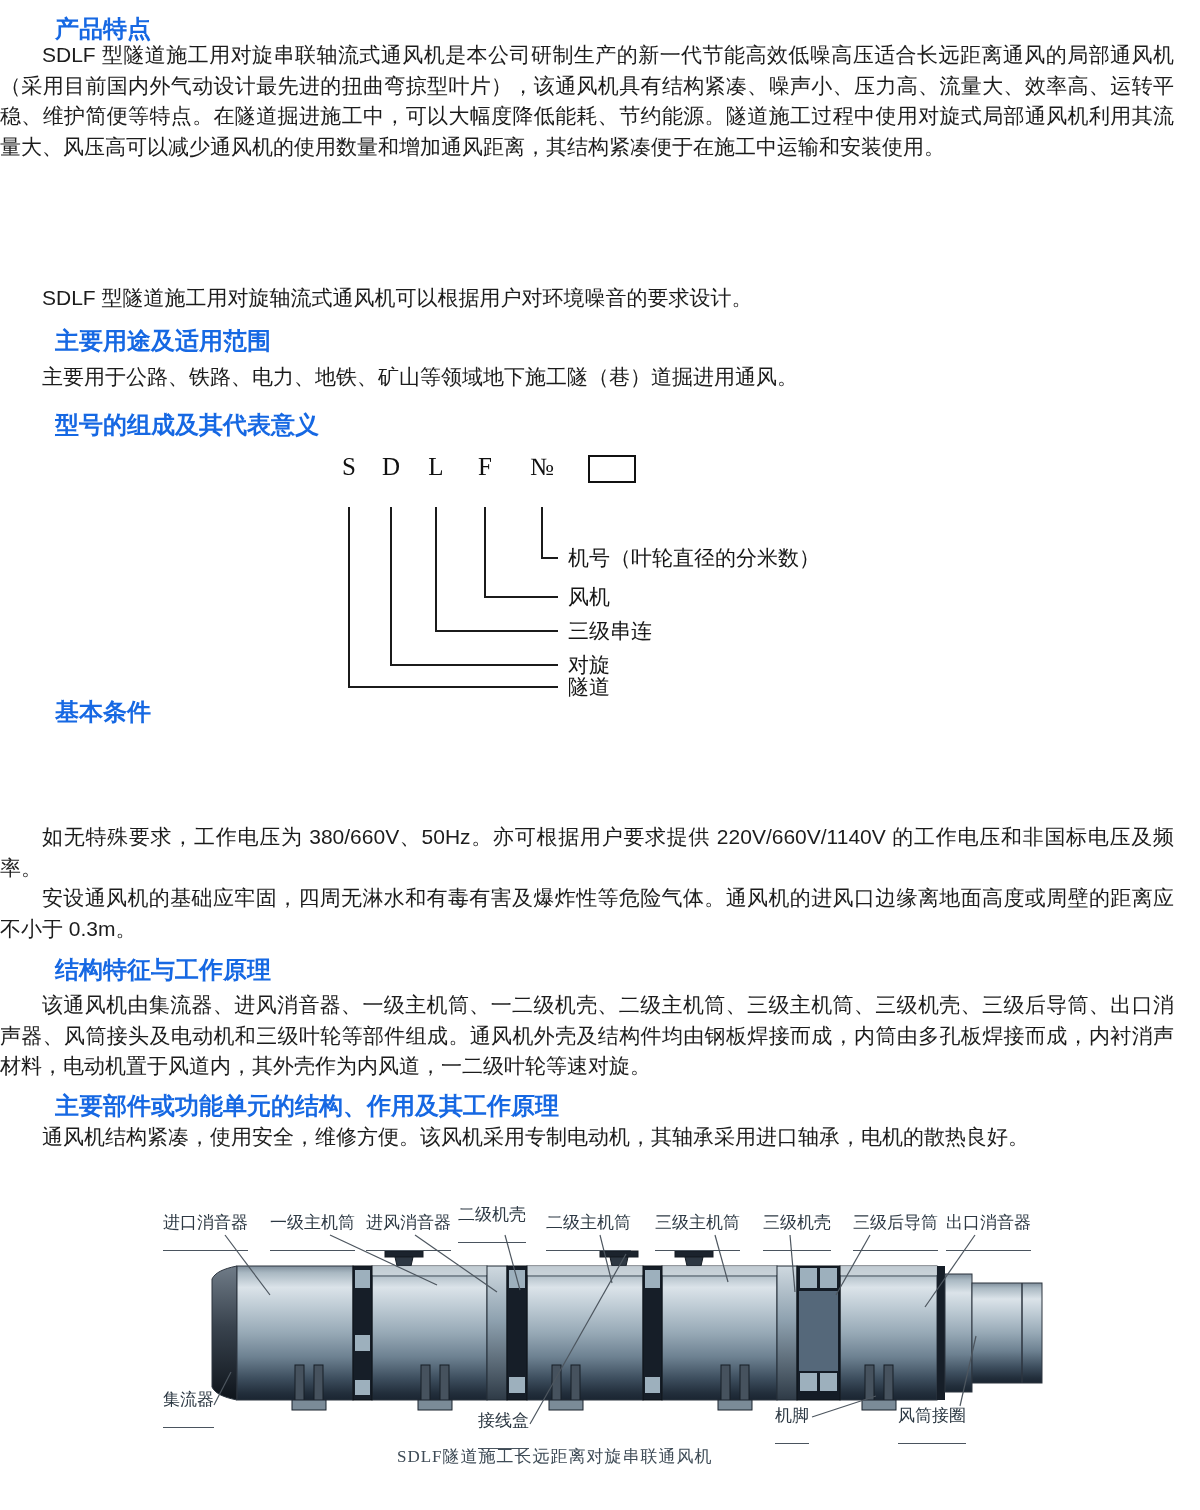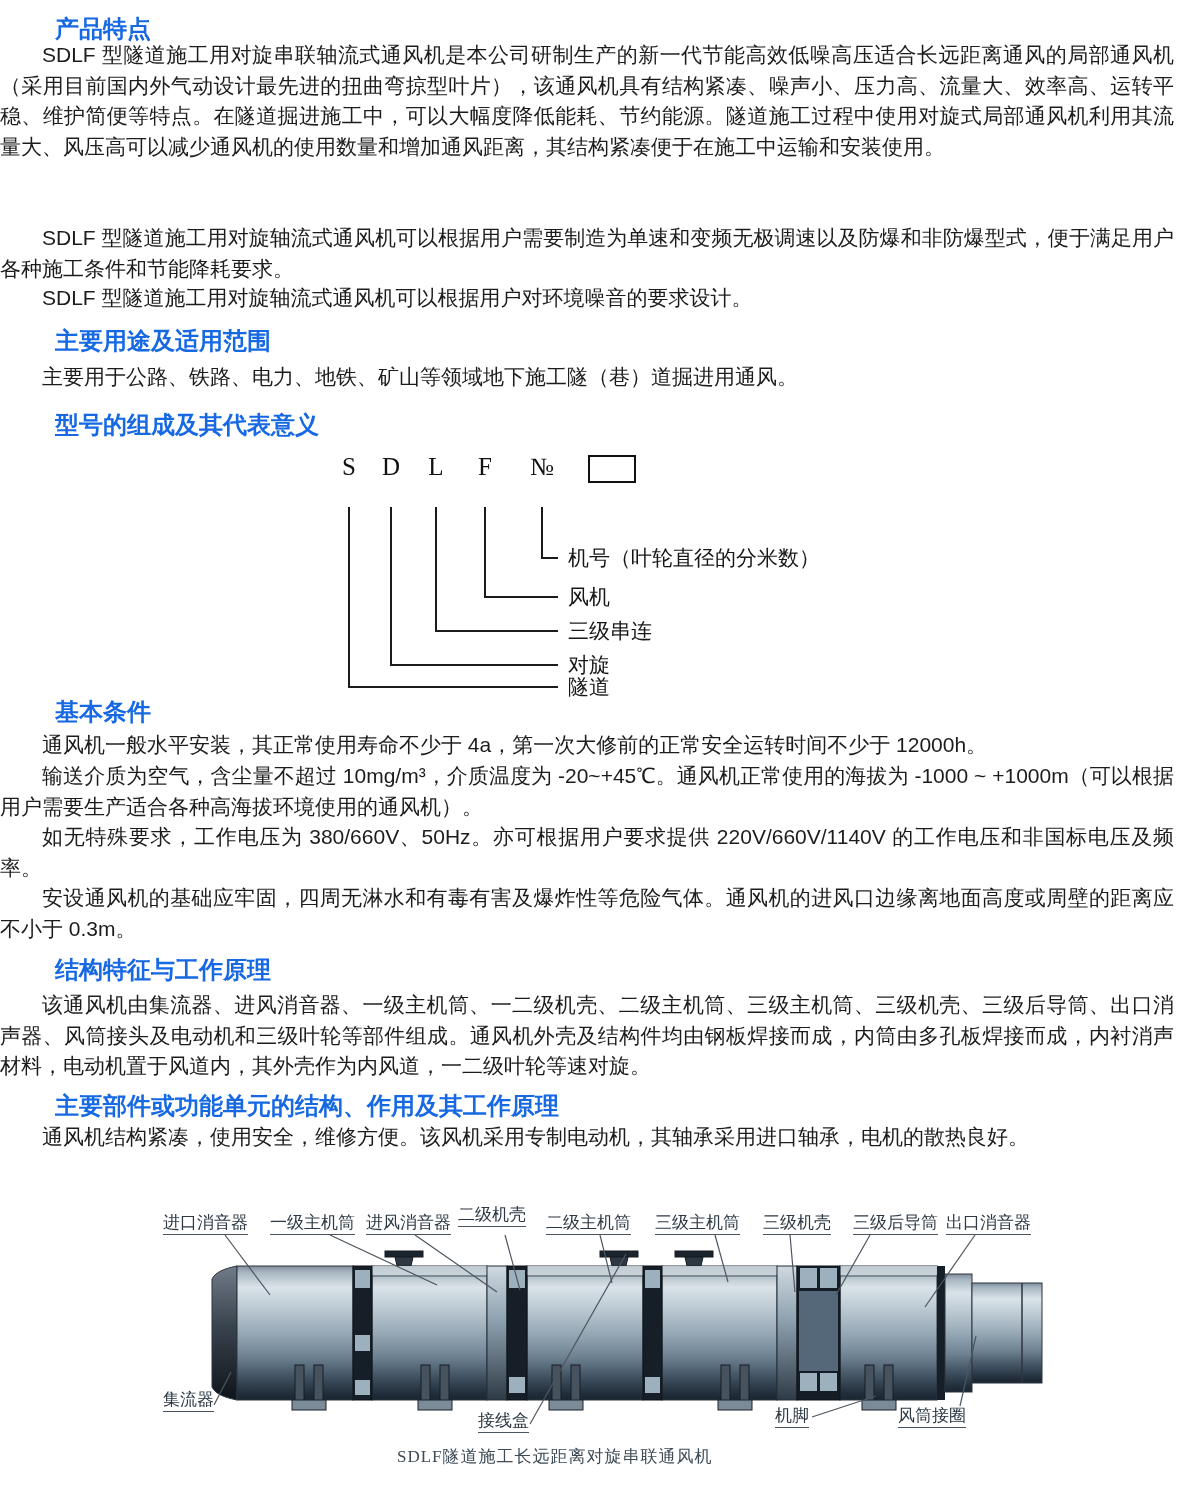--- a/index.html
+++ b/index.html
@@ -13,32 +13,31 @@
   #model-tree svg{position:absolute;left:0;top:0;}
   .tree-letter{position:absolute;top:14px;transform:translateX(-50%);
      font-family:"Liberation Serif",serif;font-size:25px;color:#111;line-height:26px;}
   .tree-box{position:absolute;left:588px;top:15px;width:44px;height:24px;border:2px solid #111;}
   .tree-label{position:absolute;left:568px;font-family:Liberation Sans, sans-serif;
      font-size:21px;line-height:24px;color:#161616;white-space:nowrap;}
   
   #fan-diagram{position:absolute;left:0;top:1195px;width:1200px;height:300px;}
   #fan-diagram svg{position:absolute;left:0;top:0;}
   .fan-label{position:absolute;font-family:"Liberation Serif",serif;font-size:17px;line-height:20px;
-     color:#2c3843;white-space:nowrap;border-bottom:1px solid #4a545e;padding-bottom:1px;}
+     color:#2c3843;white-space:nowrap;border-bottom:1px solid #4a545e;padding-bottom:17px;}
   .fan-caption{position:absolute;left:397px;top:250px;width:460px;text-align:left;
      font-family:"Liberation Serif",serif;font-size:17px;letter-spacing:1px;color:#3e4b56;}
 </style>
 </head>
 <body>
 
 <div id="page">
 
   <div class="h" style="top:17px">产品特点</div>
   <div class="p" style="top:40px">SDLF 型隧道施工用对旋串联轴流式通风机是本公司研制生产的新一代节能高效低噪高压适合长远距离通风的局部通风机（采用目前国内外气动设计最先进的扭曲弯掠型叶片），该通风机具有结构紧凑、噪声小、压力高、流量大、效率高、运转平稳、维护简便等特点。在隧道掘进施工中，可以大幅度降低能耗、节约能源。隧道施工过程中使用对旋式局部通风机利用其流量大、风压高可以减少通风机的使用数量和增加通风距离，其结构紧凑便于在施工中运输和安装使用。</div>
-  <div class="p" style="top:223px">SDLF 型隧道施工用对旋轴流式通风机可以根据用户需要制造为单速和变频无极调速以及防爆和非防爆型式，便于满足用户各种施工条件和节能降耗要求。</div>
   <div class="p" style="top:283px">SDLF 型隧道施工用对旋轴流式通风机可以根据用户对环境噪音的要求设计。</div>
 
   <div class="h" style="top:329px">主要用途及适用范围</div>
   <div class="p" style="top:362px">主要用于公路、铁路、电力、地铁、矿山等领域地下施工隧（巷）道掘进用通风。</div>
 
   <div class="h" style="top:413px">型号的组成及其代表意义</div>
 
   <div id="model-tree">
     <svg width="1200" height="270" viewBox="0 0 1200 270">
       <g stroke="#1b1b1b" stroke-width="2" fill="none">
@@ -56,22 +55,20 @@
     <span class="tree-letter" style="left:542px">№</span>
     <span class="tree-box"></span>
     <span class="tree-label" style="top:106px">机号（叶轮直径的分米数）</span>
     <span class="tree-label" style="top:145px">风机</span>
     <span class="tree-label" style="top:179px">三级串连</span>
     <span class="tree-label" style="top:213px">对旋</span>
     <span class="tree-label" style="top:235px">隧道</span>
   </div>
 
   <div class="h" style="top:700px">基本条件</div>
-  <div class="p" style="top:730px">通风机一般水平安装，其正常使用寿命不少于 4a，第一次大修前的正常安全运转时间不少于 12000h。</div>
-  <div class="p" style="top:761px">输送介质为空气，含尘量不超过 10mg/m³，介质温度为 -20~+45℃。通风机正常使用的海拔为 -1000 ~ +1000m（可以根据用户需要生产适合各种高海拔环境使用的通风机）。</div>
   <div class="p" style="top:822px">如无特殊要求，工作电压为 380/660V、50Hz。亦可根据用户要求提供 220V/660V/1140V 的工作电压和非国标电压及频率。</div>
   <div class="p" style="top:883px">安设通风机的基础应牢固，四周无淋水和有毒有害及爆炸性等危险气体。通风机的进风口边缘离地面高度或周壁的距离应不小于 0.3m。</div>
 
   <div class="h" style="top:958px">结构特征与工作原理</div>
   <div class="p" style="top:990px">该通风机由集流器、进风消音器、一级主机筒、一二级机壳、二级主机筒、三级主机筒、三级机壳、三级后导筒、出口消声器、风筒接头及电动机和三级叶轮等部件组成。通风机外壳及结构件均由钢板焊接而成，内筒由多孔板焊接而成，内衬消声材料，电动机置于风道内，其外壳作为内风道，一二级叶轮等速对旋。</div>
 
   <div class="h" style="top:1094px">主要部件或功能单元的结构、作用及其工作原理</div>
   <div class="p" style="top:1122px">通风机结构紧凑，使用安全，维修方便。该风机采用专制电动机，其轴承采用进口轴承，电机的散热良好。</div>
 
   <div id="fan-diagram">

